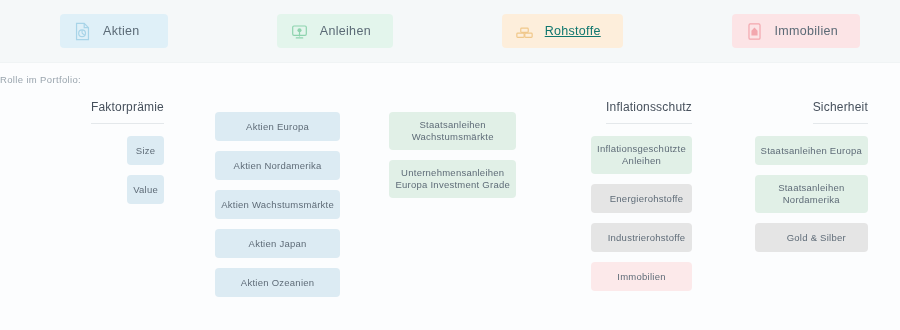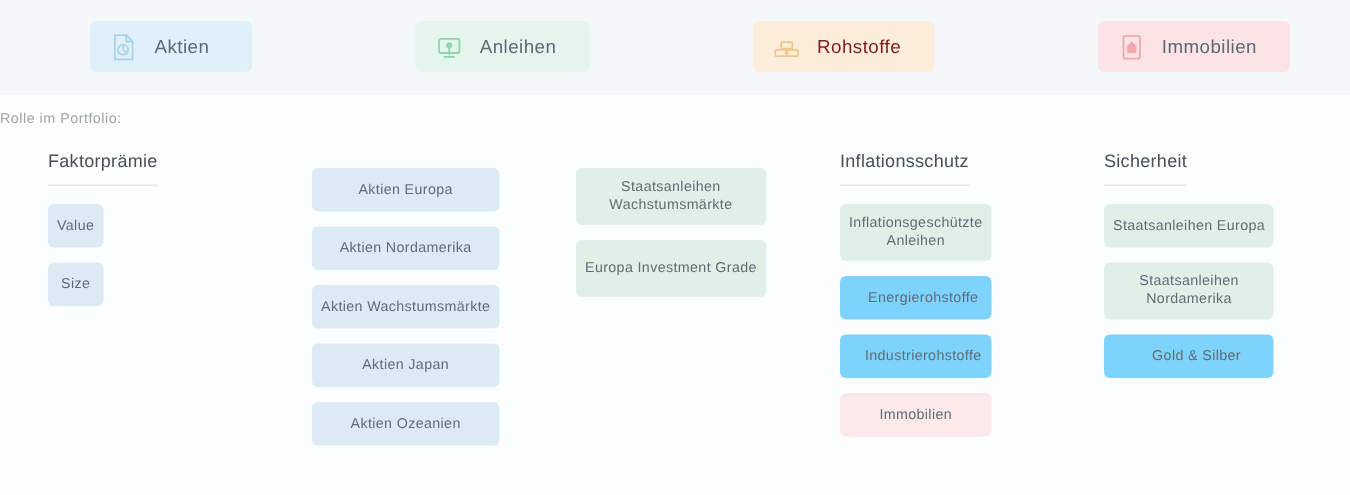--- a/index.html
+++ b/index.html
@@ -61,21 +61,21 @@
     font-size: 12.5px;
     letter-spacing: 0.3px;
     white-space: nowrap;
   }
 
   .tab-aktien      { background: #dff0f8; }
   .tab-aktien .tab-label { color: #5b6a76; }
   .tab-anleihen    { background: #e3f5ec; }
   .tab-anleihen .tab-label { color: #5b6a76; }
   .tab-rohstoffe   { background: #fdeedb; }
-  .tab-rohstoffe .tab-label { color: #7f1d1d; }
+  .tab-rohstoffe .tab-label { color: #0f766e; text-decoration: underline; }
   .tab-immobilien  { background: #fce4e6; }
   .tab-immobilien .tab-label { color: #5b6a76; }
 
   
   .caption {
     position: absolute;
     left: 0;
     top: 74px;
     width: 900px;
     text-align: left;
@@ -90,21 +90,21 @@
     left: 32px;
     top: 100px;
     width: 836px;
     display: flex;
     justify-content: space-between;
   }
   .col {
     width: 132px;
     display: flex;
     flex-direction: column;
-    align-items: flex-start;
+    align-items: flex-end;
   }
   .col-head {
     text-align: center;
     font-size: 12px;
     color: #46505c;
     letter-spacing: 0.2px;
     padding-bottom: 9px;
     border-bottom: 1px solid #e4e8eb;
     white-space: nowrap;
   }
@@ -125,21 +125,21 @@
     justify-content: center;
     padding: 0 6px;
     box-sizing: border-box;
     height: 29px;
   }
   .cell.two-line { height: 38px; }
   .cell .l1, .cell .l2 { display: block; }
 
   .c-blue   { background: #dcebf3; color: #5f6c78; }
   .c-green  { background: #e1f0e7; color: #5f6c78; }
-  .c-orange { background: #7dd3fc; color: #5f6c78; padding-left: 16px; }
+  .c-orange { background: #e5e5e5; color: #5f6c78; padding-left: 16px; }
   .c-pink   { background: #fce9ea; color: #5f6c78; }
 </style>
 </head>
 <body>
 
 <div class="page">
 
   <div class="tab-band">
     <div class="tab-row" id="tab-row">
         <div class="tab tab-aktien">
@@ -186,26 +186,26 @@
   </div>
 
   <div class="caption">Rolle im Portfolio:</div>
 
   <div class="matrix" id="matrix">
       <div class="col">
         <div class="col-head">Faktorprämie</div>
         <div class="cells">
           <div class="cell c-blue">
             <div>
+              <span class="l1">Size</span>
+            </div>
+          </div>
+          <div class="cell c-blue">
+            <div>
               <span class="l1">Value</span>
-            </div>
-          </div>
-          <div class="cell c-blue">
-            <div>
-              <span class="l1">Size</span>
             </div>
           </div>
         </div>
       </div>
       <div class="col">
         <div class="cells">
           <div class="cell c-blue">
             <div>
               <span class="l1">Aktien Europa</span>
             </div>
@@ -235,20 +235,21 @@
       <div class="col">
         <div class="cells">
           <div class="cell c-green two-line">
             <div>
               <span class="l1">Staatsanleihen</span>
               <span class="l2">Wachstumsmärkte</span>
             </div>
           </div>
           <div class="cell c-green two-line">
             <div>
+              <span class="l1">Unternehmensanleihen</span>
               <span class="l2">Europa Investment Grade</span>
             </div>
           </div>
         </div>
       </div>
       <div class="col">
         <div class="col-head">Inflationsschutz</div>
         <div class="cells">
           <div class="cell c-green two-line">
             <div>

